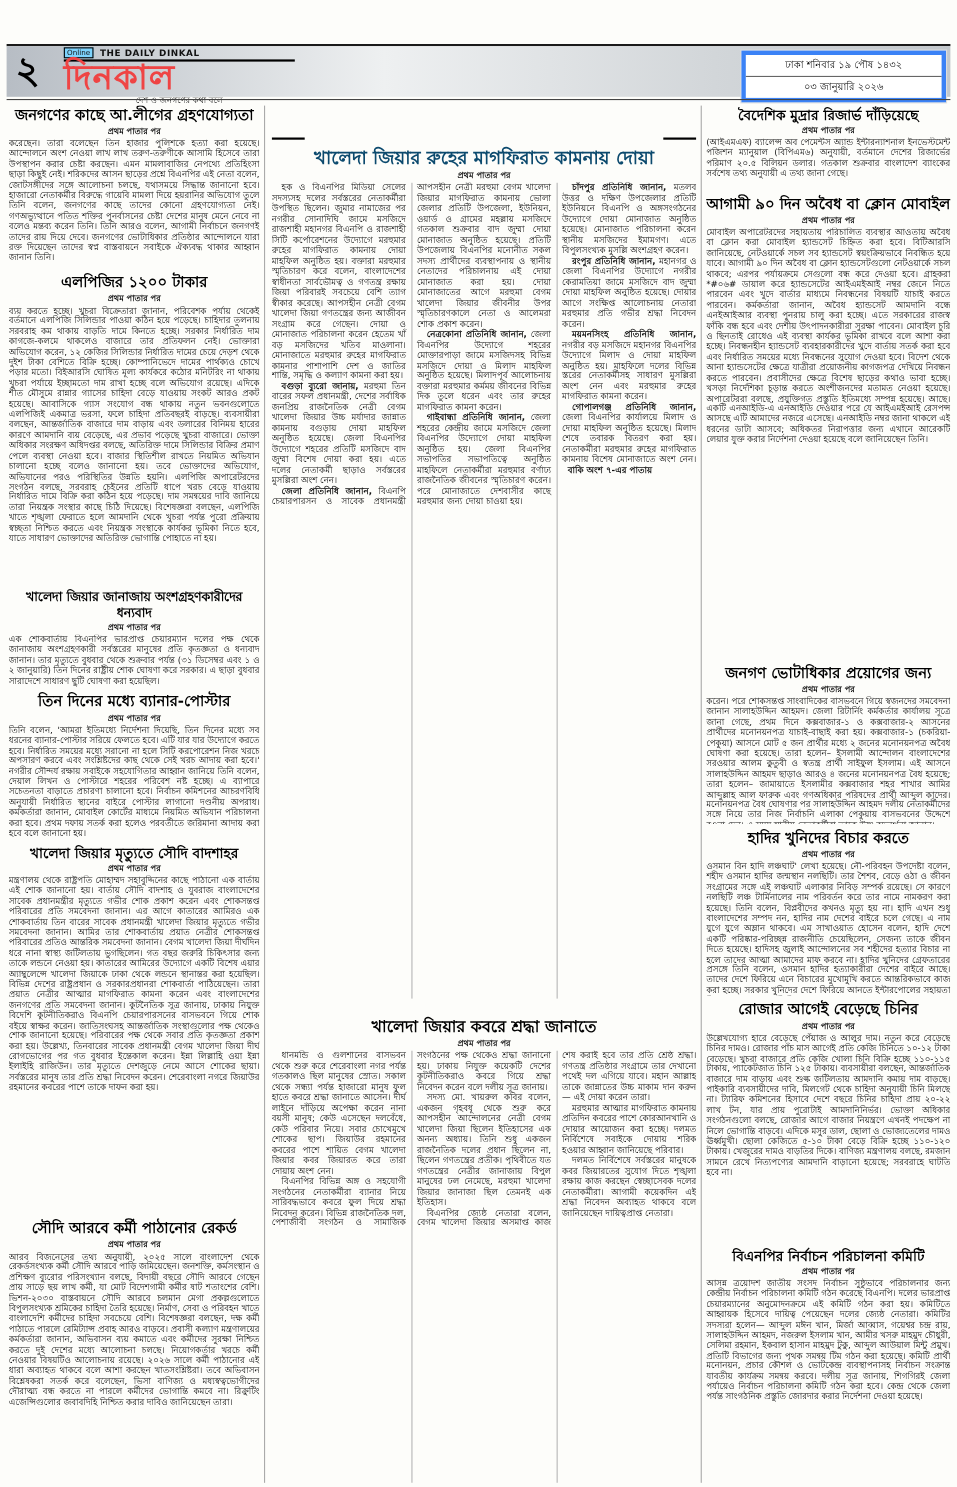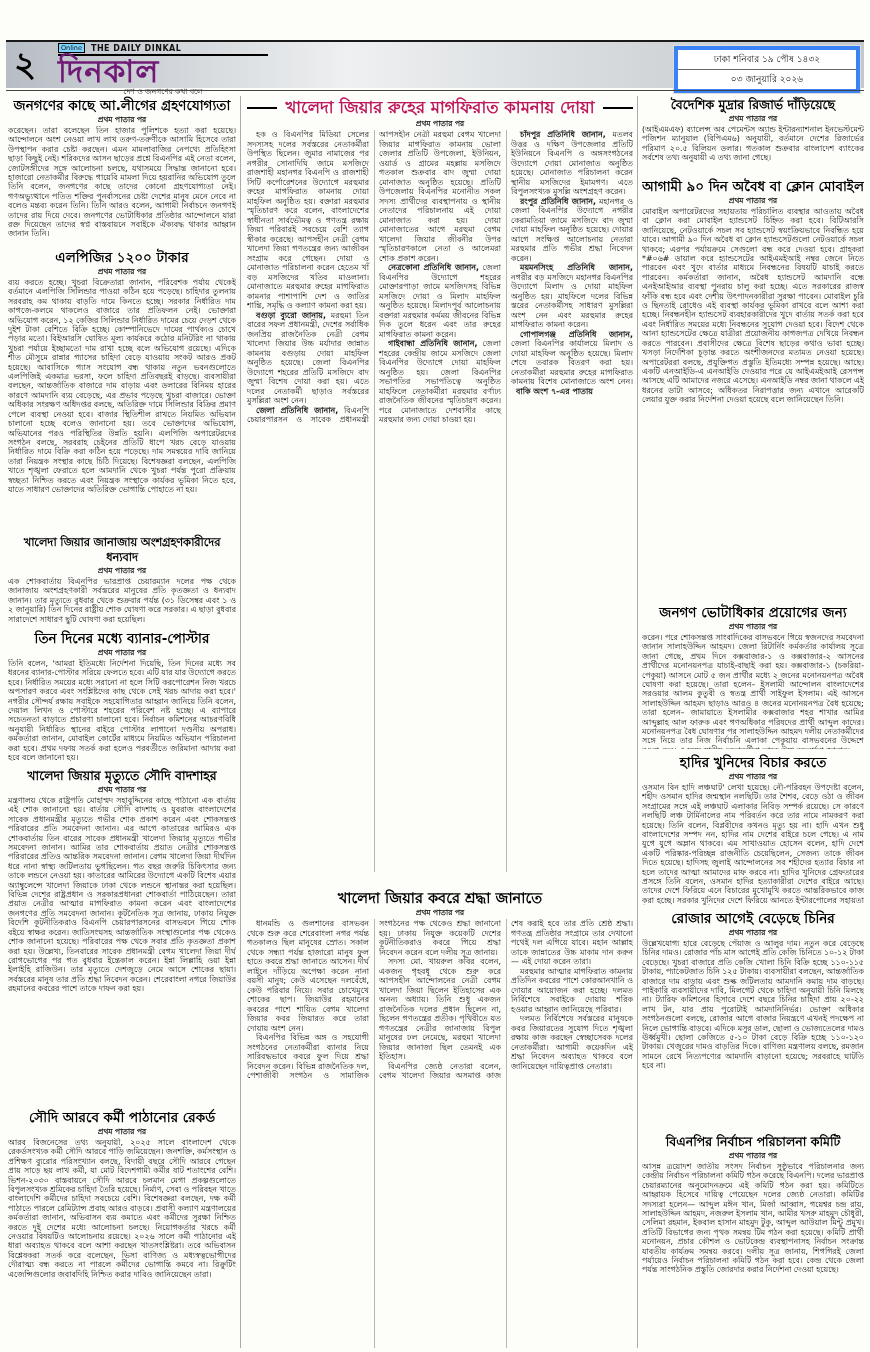--- a/index.html
+++ b/index.html
@@ -7,21 +7,21 @@
         font-family:"DejaVu Sans",sans-serif;color:#111;overflow:hidden;}
   
   .top-rule{position:absolute;left:6px;right:6px;top:40px;height:2px;background:#1a1a1a;}
   .mast-band{position:absolute;left:6px;right:6px;top:42px;height:46px;
              background:linear-gradient(to right,#b7bdc4,#eef0f1 40%,#d2d6d9 75%,#c3c8cc);}
   .page-num{position:absolute;left:14px;top:44px;font-size:34px;font-weight:bold;color:#000;line-height:40px;}
   .logo-wrap{position:absolute;left:58px;top:43px;width:210px;}
   .logo-top{display:flex;align-items:center;gap:6px;border-bottom:2px solid #000;padding-bottom:1px;}
   .logo-online{font-size:6.5px;border:1px solid #000;padding:0 2px;background:#7dd3fc;}
   .logo-en{font-size:8px;font-weight:bold;letter-spacing:.5px;}
-  .logo-main{font-size:31px;font-weight:bold;line-height:30px;letter-spacing:1px;color:#701a75;}
+  .logo-main{font-size:31px;font-weight:bold;line-height:30px;letter-spacing:1px;color:#ef4444;}
   .logo-tag{font-size:7.5px;text-align:center;margin-top:0px;color:#222;}
   .date-box{position:absolute;right:10px;top:46px;width:178px;background:#fff;border:4px solid #3b82f6;
             box-shadow:0 0 0 1px #ddd;font-size:9px;text-align:center;}
   .date-box .l1{padding:2px 0;border-bottom:1px solid #666;}
   .date-box .l2{padding:2px 0;}
   .mast-bottom-rule{position:absolute;left:6px;right:6px;top:90px;height:1px;background:#444;}
   
   .region{position:absolute;top:96px;height:1252px;overflow:hidden;}
   #reg-left{left:8px;width:228px;}
   #reg-center{left:247px;width:386px;}
@@ -30,21 +30,21 @@
   
   .article{margin-bottom:5px;}
   .hl{font-weight:bold;text-align:center;color:#000;font-size:13.5px;line-height:17px;margin:1px 0 0 0;}
   .hl-sm{font-size:11.5px;line-height:15px;letter-spacing:-.2px;}
   .hl-md{font-size:12.5px;line-height:16px;}
   .cont{font-size:7.5px;font-weight:bold;text-align:center;line-height:9px;margin:1px 0 2px 0;}
   .body{font-size:7.9px;line-height:9.4px;text-align:justify;overflow:hidden;word-spacing:-0.2px;}
   
   .c-hl-row{display:flex;align-items:center;gap:8px;margin-top:2px;}
   .c-hl-row .dash{flex:1;height:2px;background:#000;}
-  .c-hl{font-size:16.5px;font-weight:bold;white-space:nowrap;line-height:20px;color:#be185d;}
+  .c-hl{font-size:16.5px;font-weight:bold;white-space:nowrap;line-height:20px;color:#0c4a6e;margin-top:36px;}
   .c2-hl{font-size:14.5px;font-weight:bold;text-align:center;line-height:18px;margin-top:17px;color:#000;}
   .cols{column-count:3;column-gap:10px;column-rule:1px solid #b5b5b5;
         font-size:7.9px;line-height:9.5px;text-align:justify;overflow:hidden;}
   .cols p{margin:0;text-indent:9px;}
   .cols b{font-weight:bold;}
   .note{font-weight:bold;}
 </style>
 </head>
 <body>
 

